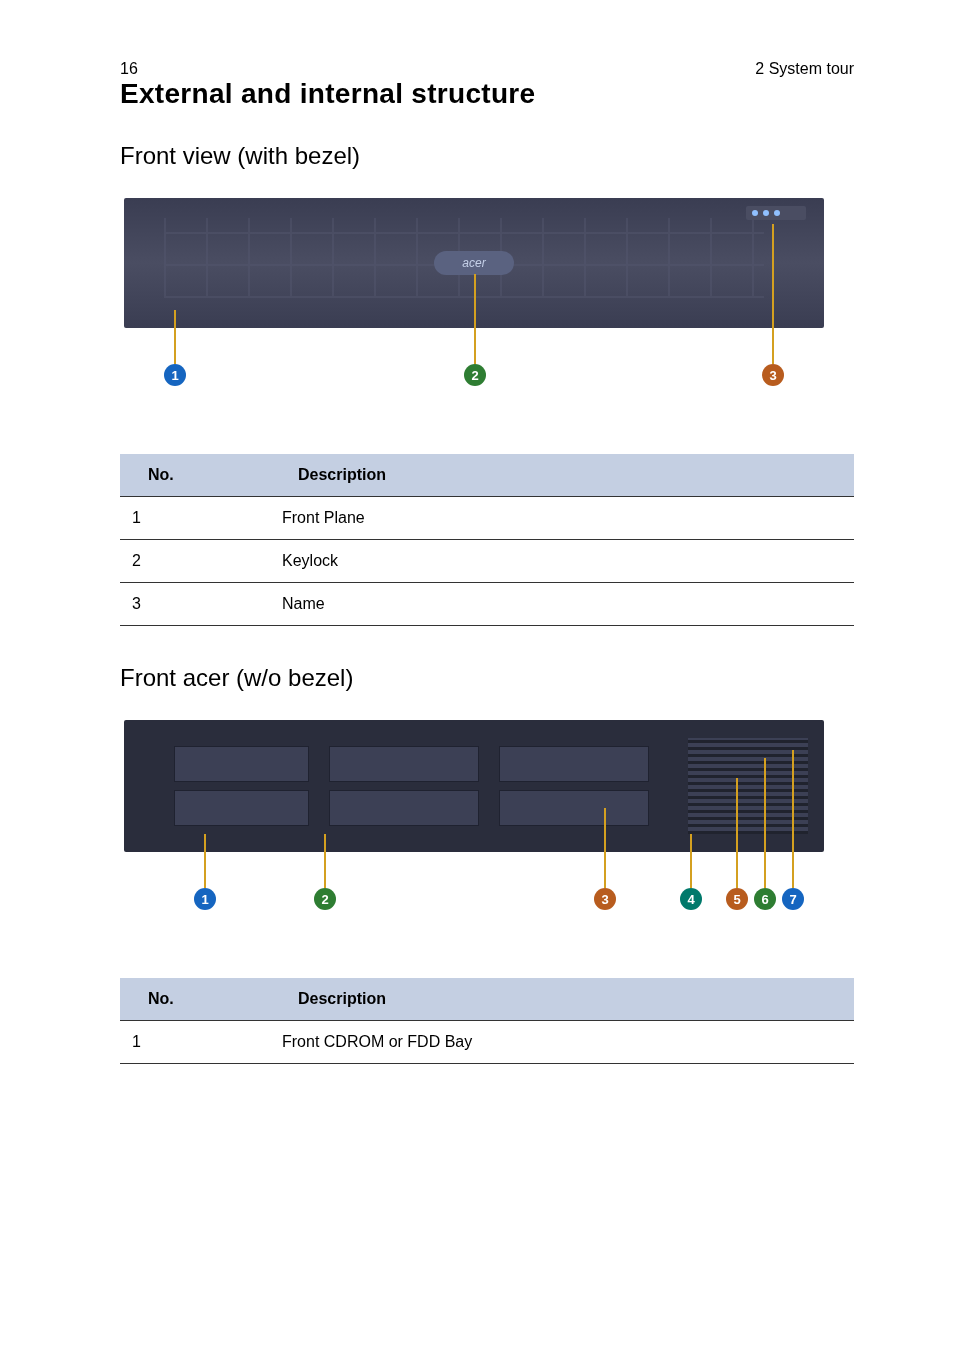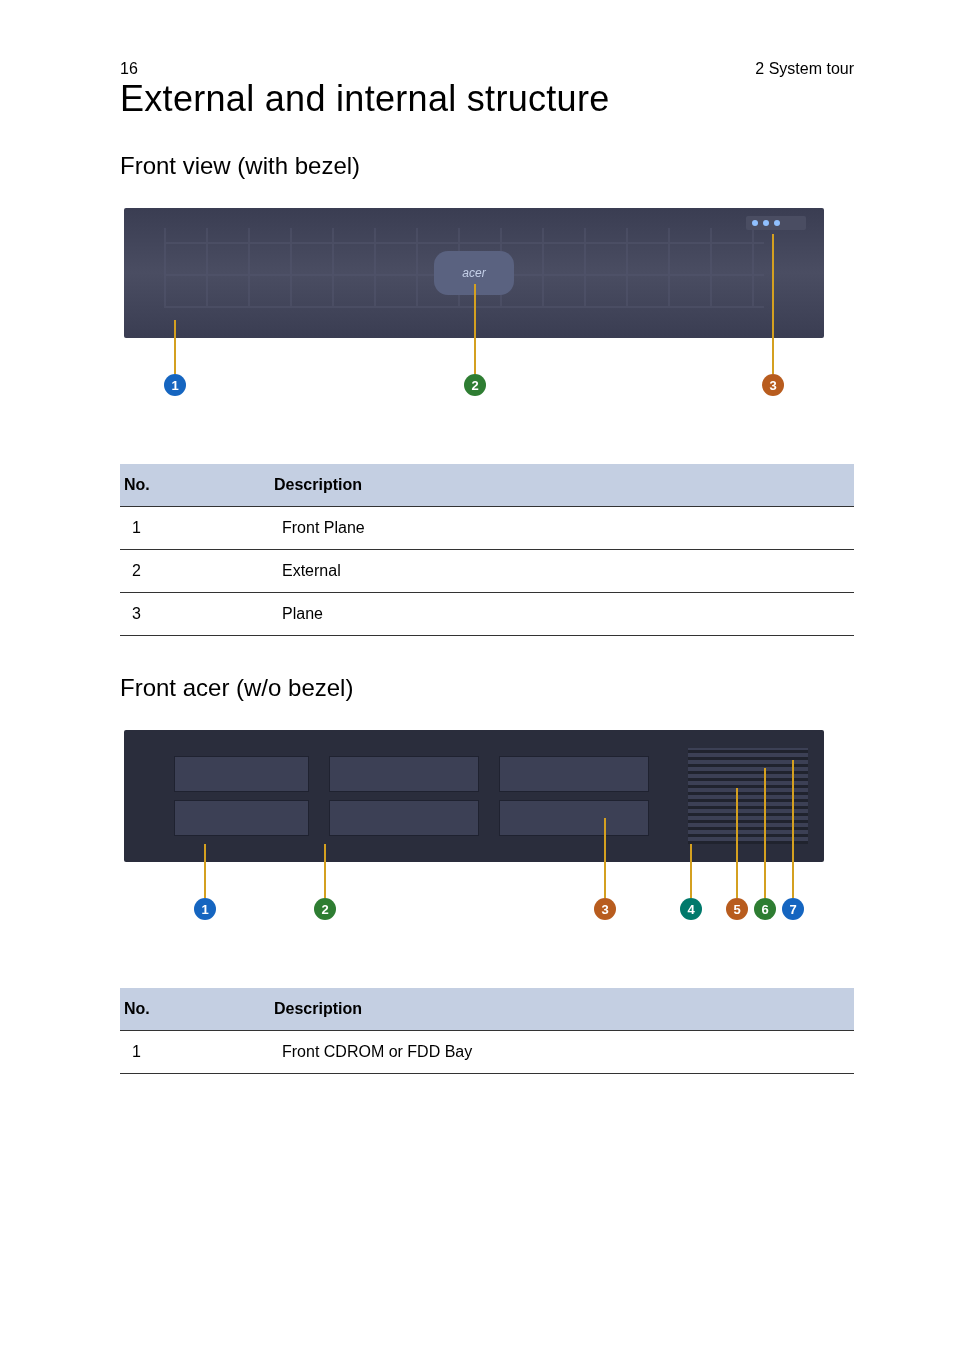--- a/index.html
+++ b/index.html
@@ -21,22 +21,22 @@
       align-items: baseline;
       font-size: 16px;
     }
     .page-num {
       font-weight: normal;
     }
     .section-name {
       font-weight: normal;
     }
     h1 {
-      font-size: 36px;
-      font-weight: normal;
+      font-size: 28px;
+      font-weight: bold;
       margin-bottom: 32px;
       letter-spacing: 0.3px;
     }
     h2 {
       font-size: 24px;
       font-weight: normal;
       margin-bottom: 28px;
       margin-top: 12px;
     }
     .figure {
@@ -49,21 +49,21 @@
       border-radius: 2px;
       position: relative;
       margin-left: 4px;
     }
     .server-bezel-center {
       position: absolute;
       left: 50%;
       top: 50%;
       transform: translate(-50%, -50%);
       width: 80px;
-      height: 44px;
+      height: 24px;
       background: #5a6280;
       border-radius: 14px;
       display: flex;
       align-items: center;
       justify-content: center;
       color: #c5d0e8;
       font-size: 12px;
       font-style: italic;
     }
     .server-grid {
@@ -124,21 +124,21 @@
     .badge-orange { background: #b85c1e; }
     .badge-teal { background: #00796b; }
     table {
       width: 100%;
       border-collapse: collapse;
       margin-bottom: 38px;
       font-size: 16px;
     }
     th {
       text-align: left;
-      padding: 12px 4px;
+      padding: 12px 28px;
       font-weight: bold;
       background: #c4cfe2;
       border-bottom: 1px solid #333;
     }
     th:first-child {
       width: 150px;
     }
     td {
       padding: 12px 12px;
       border-bottom: 1px solid #333;
@@ -213,25 +213,25 @@
       <th>Description</th>
     </tr>
   </thead>
   <tbody>
     <tr>
       <td>1</td>
       <td>Front Plane</td>
     </tr>
     <tr>
       <td>2</td>
-      <td>External</td>
+      <td>Keylock</td>
     </tr>
     <tr>
       <td>3</td>
-      <td>Plane</td>
+      <td>Name</td>
     </tr>
   </tbody>
 </table>
 
 <h2>Front acer (w/o bezel)</h2>
 
 <div class="figure">
   <div class="server-nobezel">
     <div class="drive-bay bay-a"></div>
     <div class="drive-bay bay-b"></div>

